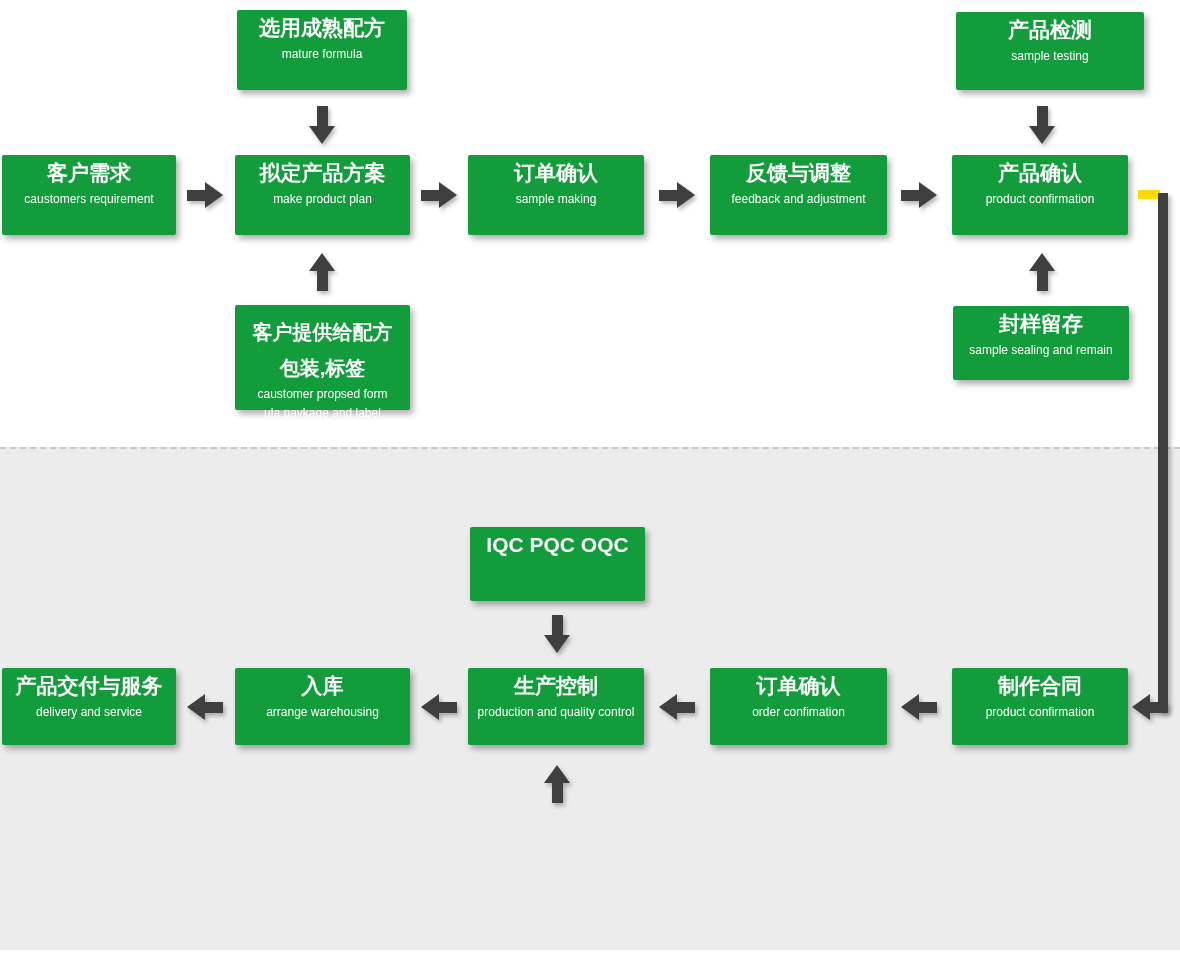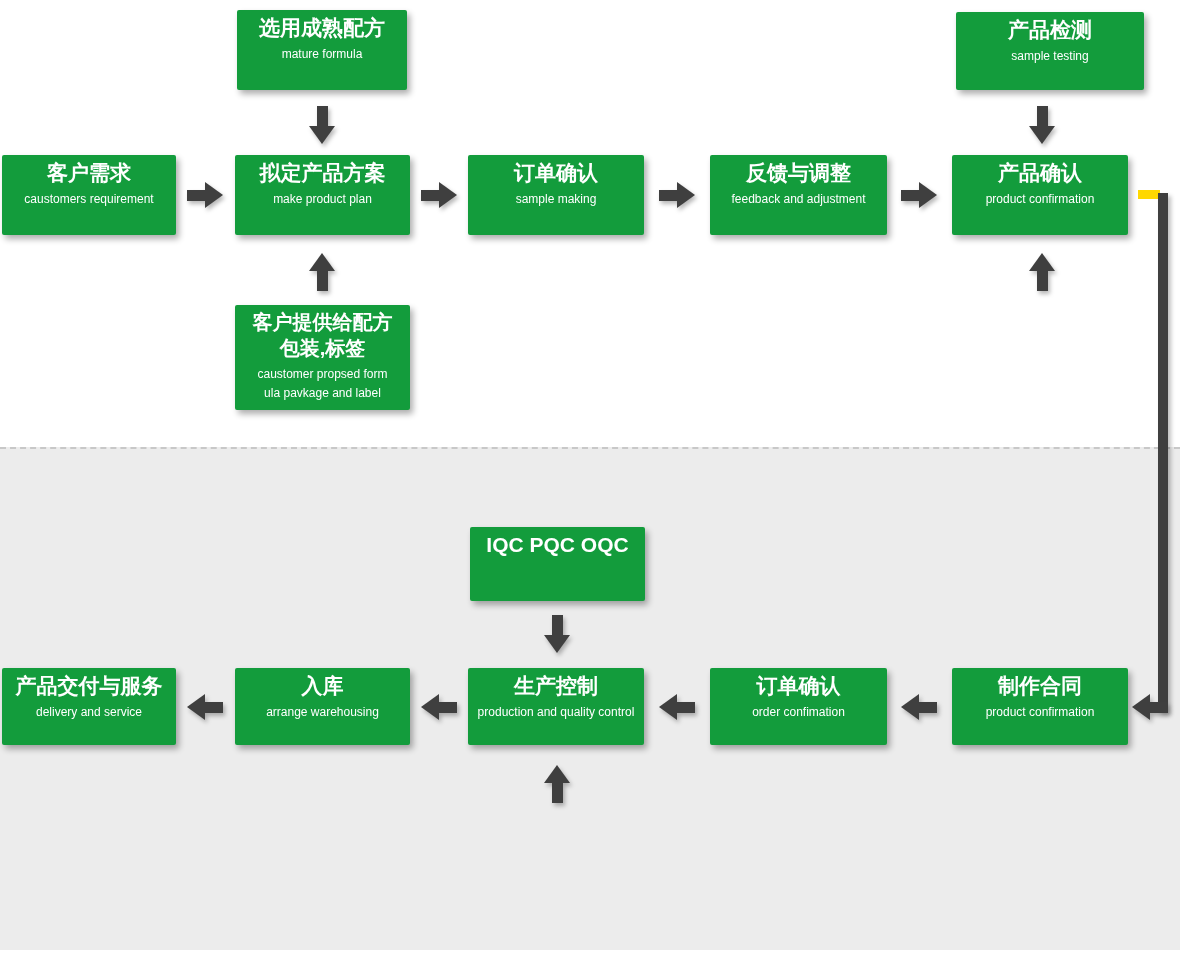--- a/index.html
+++ b/index.html
@@ -36,21 +36,21 @@
     box-shadow:3px 4px 6px rgba(0,0,0,0.32);
     box-sizing:border-box;
     padding:4px 2px;
   }
   .node .zh{
     font-size:21px;
     font-weight:700;
     line-height:1.3;
     white-space:nowrap;
   }
-  .node .zh.sm{font-size:20px;}
+  .node .zh.sm{font-size:20px;margin-top:10px;}
   .node .en{
     font-size:12px;
     line-height:1.25;
     margin-top:6px;
     white-space:nowrap;
   }
   
   .arrow{
     position:absolute;
     display:flex;
@@ -125,20 +125,24 @@
     <div class="en">product confirmation</div>
   </div>
 
   <div class="node" style="left:235px;top:305px;width:175px;height:105px">
     <div class="zh sm">客户提供给配方</div>
     <div class="zh sm">包装,标签</div>
     <div class="en">caustomer propsed form</div>
     <div class="en" style="margin-top:4px">ula pavkage and label</div>
   </div>
 
+  <div class="node" style="left:953px;top:306px;width:176px;height:74px">
+    <div class="zh">封样留存</div>
+    <div class="en">sample sealing and remain</div>
+  </div>
 
   <div class="node" style="left:470px;top:527px;width:175px;height:74px">
     <div class="zh">IQC PQC OQC</div>
   </div>
 
   <div class="node" style="left:2px;top:668px;width:174px;height:77px">
     <div class="zh">产品交付与服务</div>
     <div class="en">delivery and service</div>
   </div>
 

